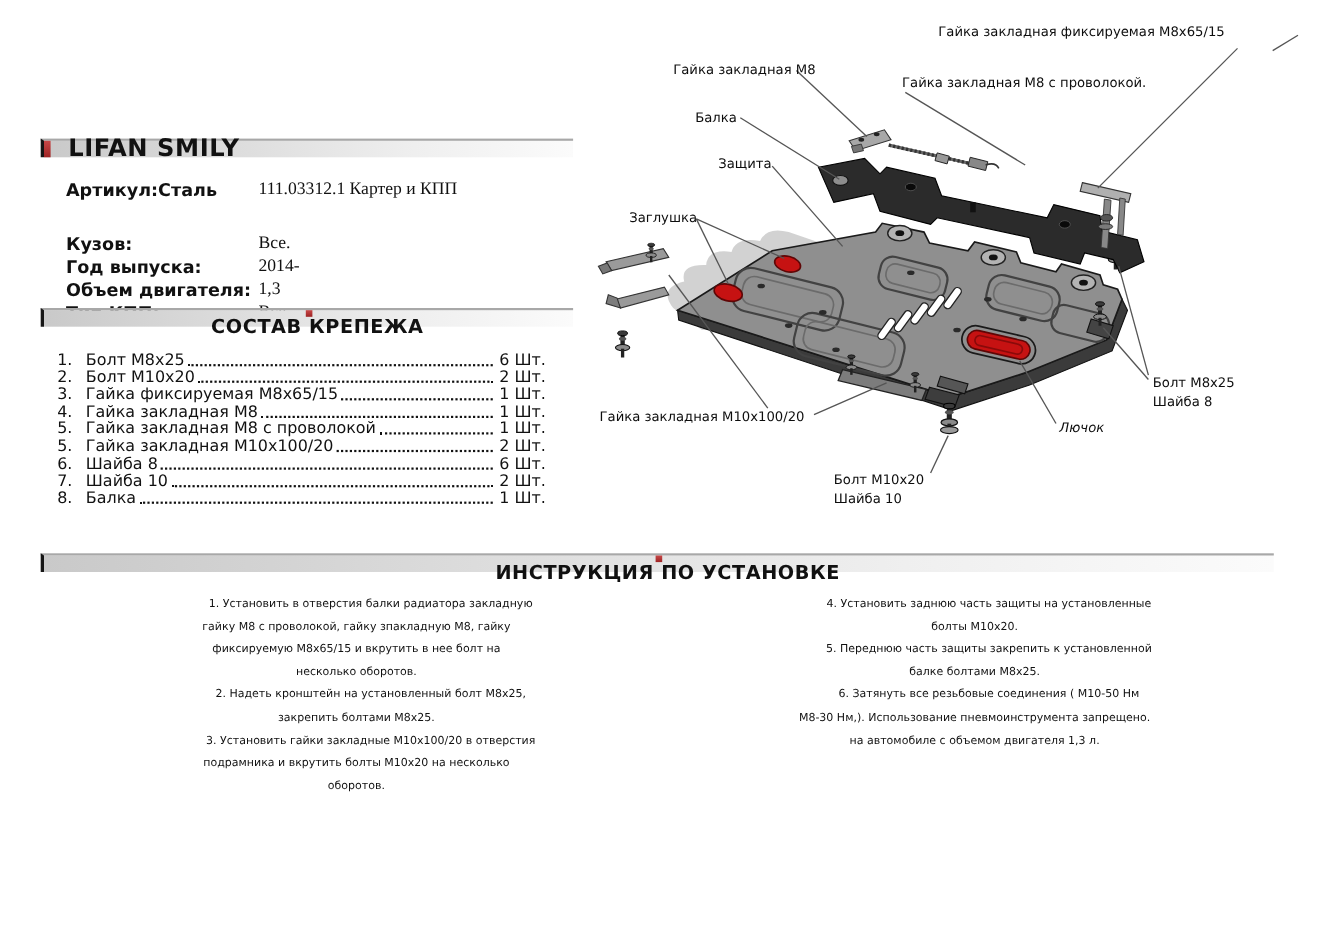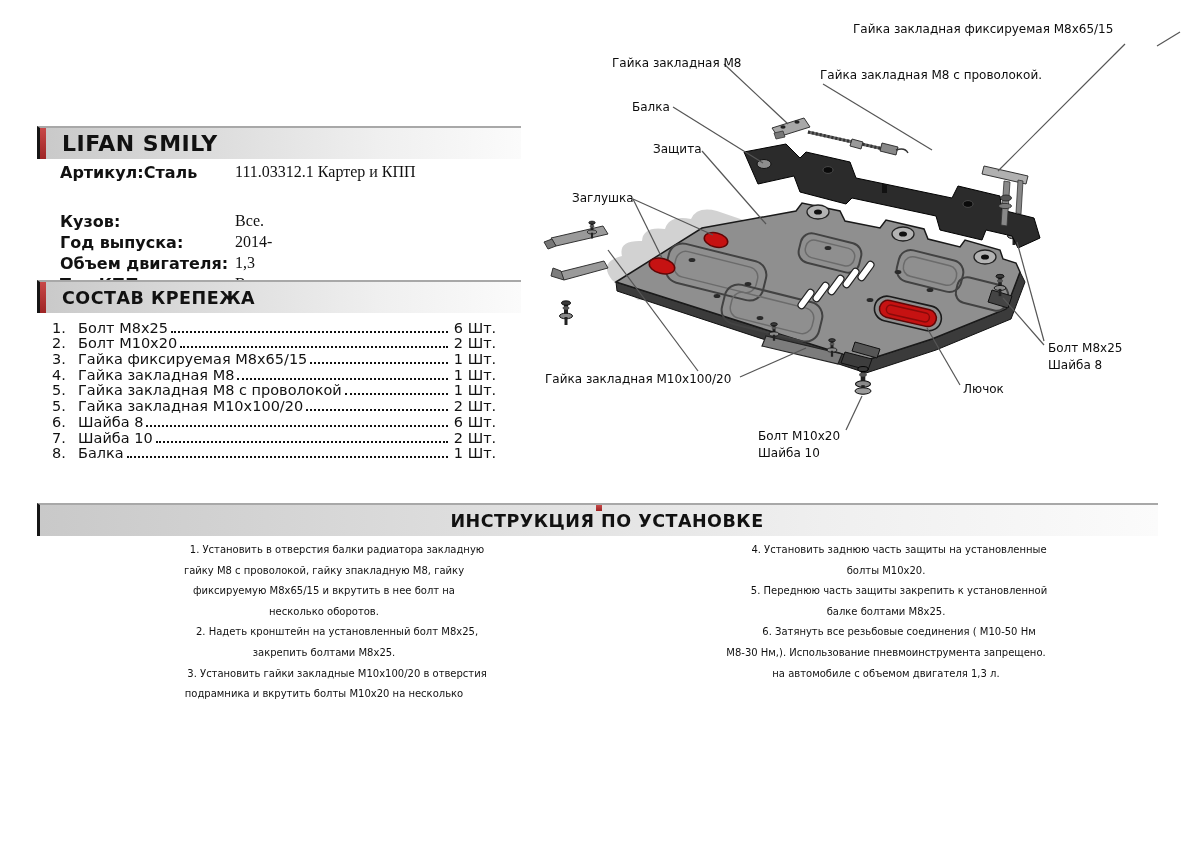--- a/index.html
+++ b/index.html
@@ -3,21 +3,21 @@
 <meta charset="utf-8">
 <style>
   html,body{margin:0;padding:0;}
   body{
     width:1200px;height:848px;position:relative;background:#ffffff;
     font-family:"DejaVu Sans","Liberation Sans",sans-serif;color:#111;
     overflow:hidden;
   }
   
   .bar{
-    position:absolute;left:37px;height:33px;
+    position:absolute;left:37px;height:17px;
     border-left:3px solid #161616;border-top:2px solid #a8a8a8;
     background:linear-gradient(90deg,#c9c9c9 0%,#dcdcdc 35%,#efefef 70%,#fbfbfb 100%);
     display:flex;align-items:center;box-sizing:border-box;
   }
   .bar .redstripe{
     width:6px;height:100%;flex:0 0 6px;
     background:linear-gradient(180deg,#c84848,#9e2424);
   }
   .bar .bartext{padding-left:16px;font-weight:bold;letter-spacing:.5px;white-space:nowrap;}
   .title-bar .bartext{font-size:22px;}
@@ -65,21 +65,21 @@
 </div>
 <div class="kv" style="left:60px;top:254px;">
   <span class="k">Объем двигателя:</span>
   <span class="v">1,3</span>
 </div>
 <div class="kv" style="left:60px;top:275px;">
   <span class="k">Тип КПП:</span>
   <span class="v">Все</span>
 </div>
 
-<div class="bar sec-bar" style="top:280px;width:484px;">
+<div class="bar sec-bar" style="top:280px;width:484px;flex-direction:column;">
   <div class="redstripe"></div>
   <div class="bartext">СОСТАВ КРЕПЕЖА</div>
 </div>
 
 <div>
   <div class="hwrow" style="top:320px;">
       <span class="num">1.</span>
       <span>Болт М8х25</span>
       <span class="dots"></span>
       <span class="qty">6 Шт.</span>
@@ -141,20 +141,21 @@
 
 <div class="icol" style="left:46px;width:556px;">
   <div class="iline ind">1. Установить в отверстия балки радиатора закладную</div>
   <div class="iline">гайку М8 с проволокой, гайку зпакладную М8, гайку</div>
   <div class="iline">фиксируемую М8х65/15 и вкрутить в нее болт на</div>
   <div class="iline">несколько оборотов.</div>
   <div class="iline ind">2. Надеть кронштейн на установленный болт М8х25,</div>
   <div class="iline">закрепить болтами М8х25.</div>
   <div class="iline ind">3. Установить гайки закладные М10х100/20 в отверстия</div>
   <div class="iline">подрамника и вкрутить болты М10х20 на несколько</div>
+  <div class="iline">оборотов.</div>
 </div>
 
 <div class="icol" style="left:608px;width:556px;">
   <div class="iline ind">4. Установить заднюю часть защиты на установленные</div>
   <div class="iline">болты М10х20.</div>
   <div class="iline ind">5. Переднюю часть защиты закрепить к установленной</div>
   <div class="iline">балке болтами М8х25.</div>
   <div class="iline ind">6. Затянуть все резьбовые соединения ( М10-50 Нм</div>
   <div class="iline">М8-30 Нм,). Использование пневмоинструмента запрещено.</div>
   <div class="iline">на автомобиле с объемом двигателя 1,3 л.</div>
@@ -322,17 +323,17 @@
 <div class="dlabel" style="left:612px;top:55px;">Гайка закладная М8</div>
 <div class="dlabel" style="left:820px;top:67px;">Гайка закладная М8 с проволокой.</div>
 <div class="dlabel" style="left:632px;top:99px;">Балка</div>
 <div class="dlabel" style="left:653px;top:141px;">Защита</div>
 <div class="dlabel" style="left:572px;top:190px;">Заглушка</div>
 <div class="dlabel" style="left:545px;top:371px;">Гайка закладная М10х100/20</div>
 <div class="dlabel" style="left:1048px;top:340px;">
   <div>Болт М8х25</div>
   <div>Шайба 8</div>
 </div>
-<div class="dlabel" style="left:963px;top:381px;">Лючок</div>
+<div class="dlabel" style="left:963px;top:381px;font-style:italic;">Лючок</div>
 <div class="dlabel" style="left:758px;top:428px;">
   <div>Болт М10х20</div>
   <div>Шайба 10</div>
 </div>
 
 </body></html>

